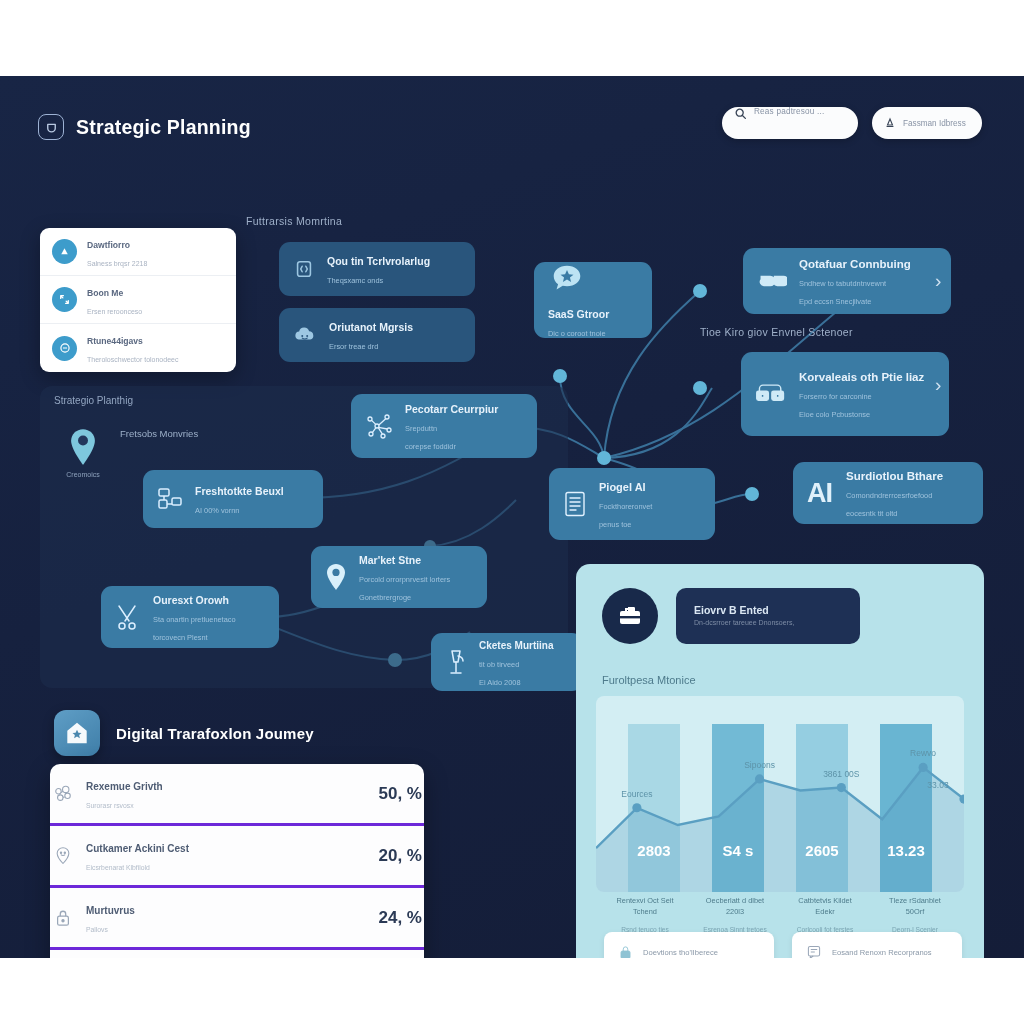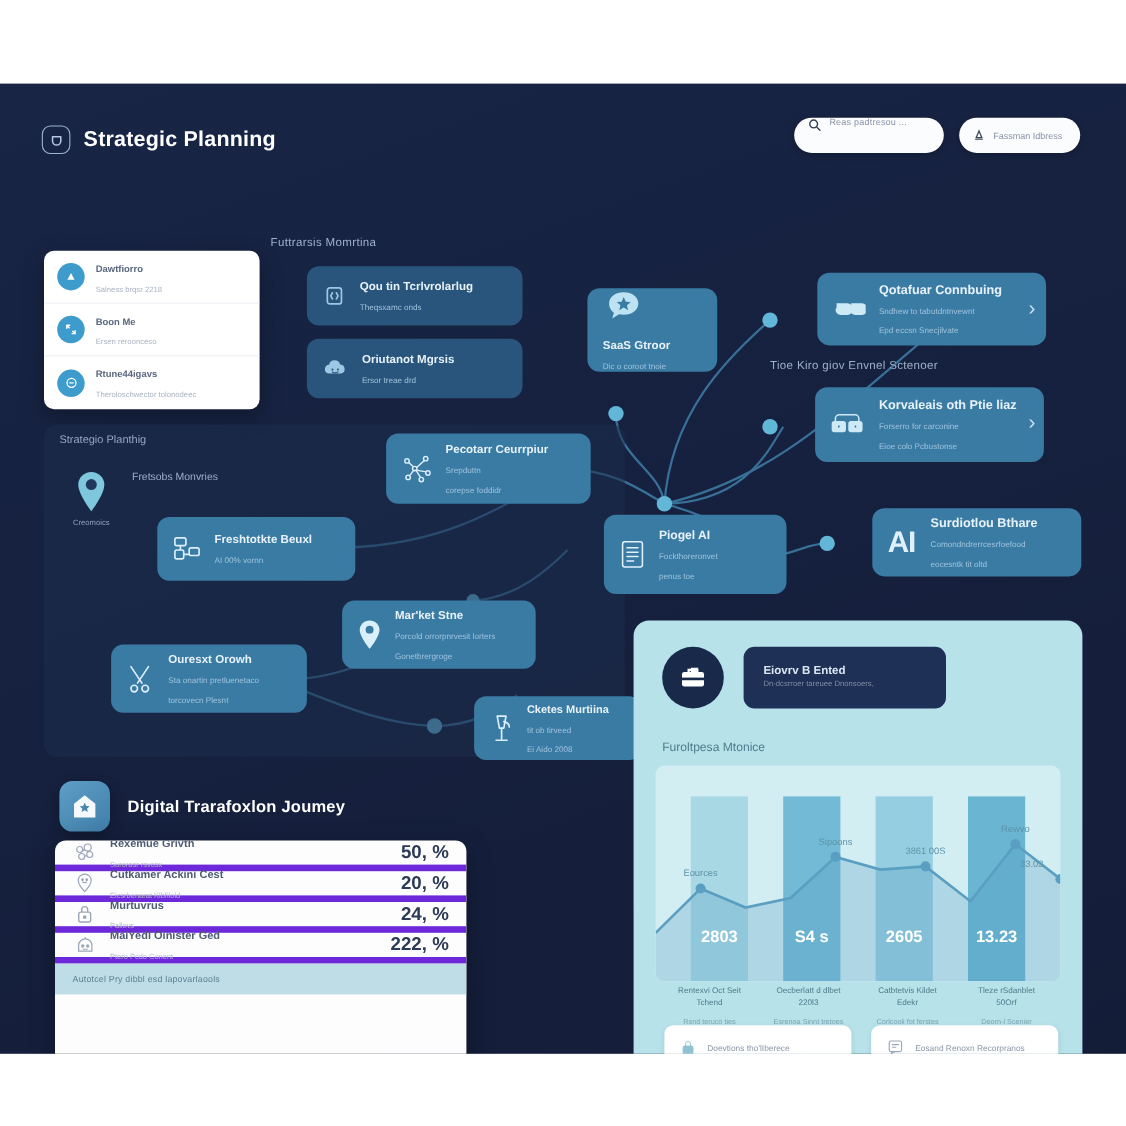--- a/index.html
+++ b/index.html
@@ -118,22 +118,22 @@
   }
   .mh-title { font-size: 15px; font-weight: 700; color: #ffffff; letter-spacing: .2px; }
 
   .metrics-card {
     position: absolute; left: 50px; top: 688px;
     width: 374px; height: 208px;
     background: #fdfdfe; border-radius: 10px; overflow: hidden;
     box-shadow: 0 8px 24px rgba(0,0,0,.32);
   }
   .m-row {
-    height: 28px; display: flex; align-items: center; padding: 0 16px;
-    border-bottom: 6px solid #6d28d9; gap: 12px;
+    height: 62px; display: flex; align-items: center; padding: 0 2px;
+    border-bottom: 3px solid #6d28d9; gap: 12px;
   }
   .m-ic { width: 22px; height: 22px; flex: 0 0 22px; display: flex; align-items: center; justify-content: center; }
   .m-txt { flex: 1 1 auto; min-width: 0; }
   .m-t { font-size: 10px; font-weight: 700; color: #4e5c73; line-height: 1.25; white-space: nowrap; }
   .m-s { font-size: 6.8px; color: #b2bcc9; line-height: 1.35; white-space: nowrap; }
   .m-v { font-size: 17px; font-weight: 700; color: #2b3a55; white-space: nowrap; }
   .m-foot {
     height: 28px; background: #bfdde6; display: flex; align-items: center;
     padding: 0 16px; font-size: 8px; color: #5c7f90; letter-spacing: .2px;
   }
@@ -330,21 +330,21 @@
       <span class="tx">
         <span class="t">Qotafuar Connbuing</span><br>
         <span class="s">Sndhew to tabutdntnvewnt</span><br>
         <span class="s">Epd eccsn Snecjilvate</span>
       </span>
     </div>
     <div class="chev" style="left:935px; top:194px;">›</div>
 
     <div class="sec-label" style="left:700px; top:250px;">Tioe Kiro giov Envnel Sctenoer</div>
 
-    <div class="bcard light" style="left:708px; top:276px; width:208px; height:68px;">
+    <div class="bcard light" style="left:708px; top:276px; width:208px; height:84px;">
       <span class="ic">
         <svg width="32" height="22" viewBox="0 0 36 24" fill="none" stroke="#cfeaf7" stroke-width="1.6">
           <rect x="2" y="9" width="13" height="10" rx="2" fill="#cfeaf7"></rect>
           <rect x="19" y="9" width="13" height="10" rx="2" fill="#cfeaf7"></rect>
           <path d="M5 9V6a4 4 0 0 1 4-4h16a4 4 0 0 1 4 4v3"></path>
           <path d="M8.5 13v2M25.5 13v2" stroke="#3a7ba4"></path>
         </svg>
       </span>
       <span class="tx">
         <span class="t">Korvaleais oth Ptie liaz</span><br>

